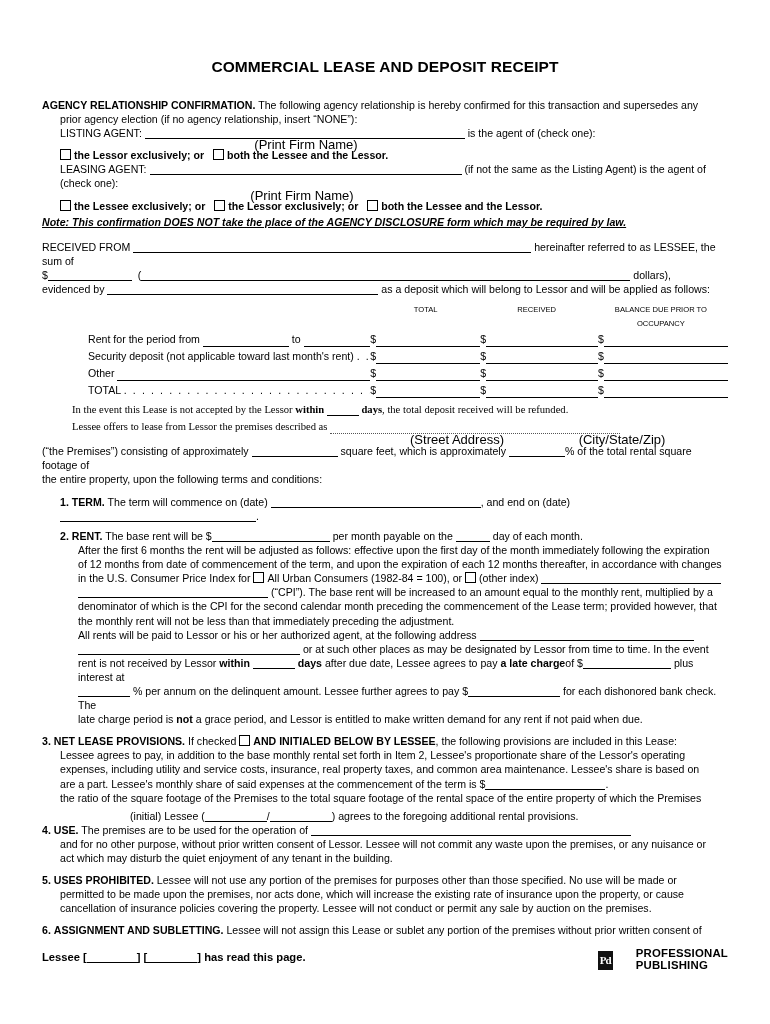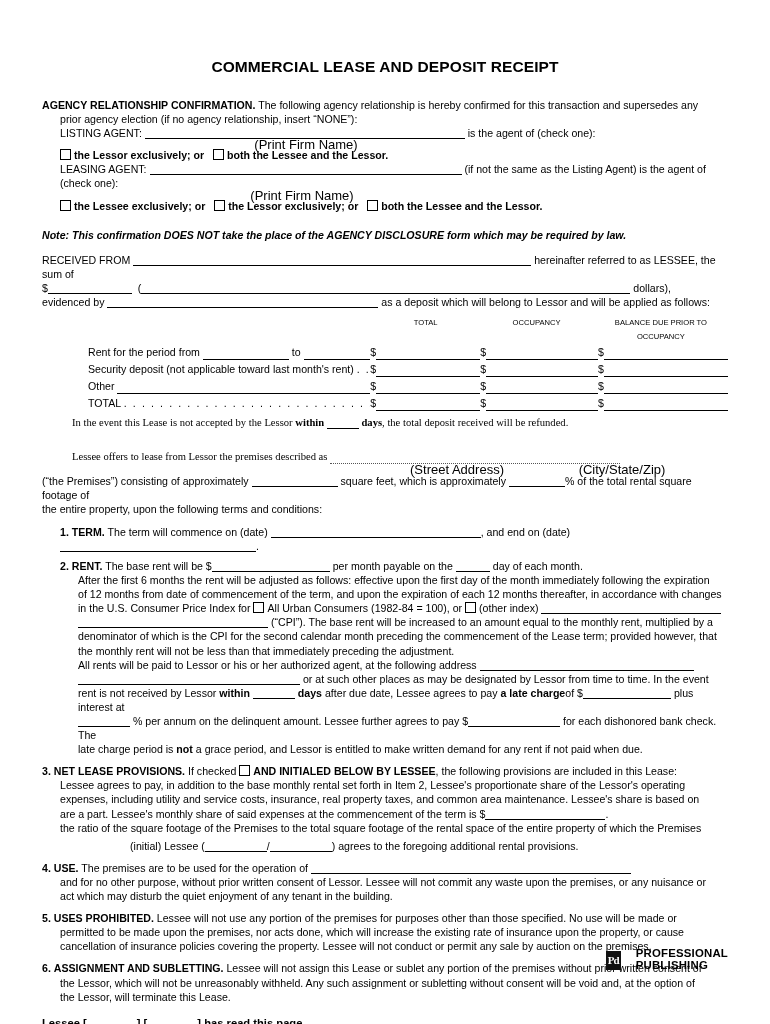--- a/index.html
+++ b/index.html
@@ -116,21 +116,21 @@
   .dep-cell .ul { width: 104px; }
   .dep-cell.wide .ul { width: 112px; }
   .dep-cell.last .ul { width: 124px; }
 
   .logo {
     position: absolute;
     right: 42px;
     bottom: 52px;
     display: flex;
     align-items: center;
-    gap: 15px;
+    gap: 23px;
   }
   .logo-mark {
     width: 15px;
     height: 19px;
     background: #111;
     color: #fff;
     font-family: "Liberation Serif", serif;
     font-size: 11px;
     font-weight: bold;
     line-height: 19px;
@@ -176,21 +176,21 @@
       <span>(if not the same as the Listing Agent) is the agent of (check one):</span>
     </p>
     <div class="cap" style="width:312px; margin-left:104px;">(Print Firm Name)</div>
 
     <p class="ind1" style="margin-top:-1px;">
       <span class="cb"></span><b>the Lessee exclusively; or</b>&nbsp;&nbsp;
       <span class="cb"></span><b>the Lessor exclusively; or</b>&nbsp;&nbsp;
       <span class="cb"></span><b>both the Lessee and the Lessor.</b>
     </p>
 
-    <p class="bi" style="margin-top:15px;">Note: This confirmation DOES NOT take the place of the AGENCY DISCLOSURE form which may be required by law.</p>
+    <p class="bi" style="margin-top:2px;text-decoration:underline;">Note: This confirmation DOES NOT take the place of the AGENCY DISCLOSURE form which may be required by law.</p>
   </div>
 
   <div class="blk" style="margin-top:11px;">
     <p>
       <span>RECEIVED FROM</span>
       <span class="ul" style="width:398px;"></span>
       <span>hereinafter referred to as LESSEE,  the sum of</span>
     </p>
     <p>
       <span>$</span><span class="ul" style="width:84px;"></span>
@@ -198,21 +198,21 @@
       <span>dollars),</span>
     </p>
     <p>
       <span>evidenced by</span>
       <span class="ul" style="width:271px;"></span>
       <span>as a deposit which will belong to Lessor and will be applied as follows:</span>
     </p>
 
     <div class="dep-head">
       <span class="h-total">TOTAL</span>
-      <span class="h-recv">OCCUPANCY</span>
+      <span class="h-recv">RECEIVED</span>
       <span class="h-bal">BALANCE DUE PRIOR TO OCCUPANCY</span>
     </div>
 
     <div class="dep-row">
       <span class="dep-label">
         <span>Rent for the period from</span>
         <span class="ul" style="width:86px;"></span>
         <span>to</span>
         <span class="ul" style="width:82px;"></span>
       </span>
@@ -251,21 +251,21 @@
       <span class="dep-cell last">$<span class="ul"></span></span>
     </div>
 
     <p class="ind2" style="margin-top:4px;">
       <span>In the event this Lease is not accepted by the Lessor</span>
       <b>within</b>
       <span class="ul" style="width:32px;"></span>
       <b>days</b><span>, the total deposit received will be refunded.</span>
     </p>
 
-    <p class="ind2" style="margin-top:20px;">
+    <p class="ind2" style="margin-top:3px;">
       <span>Lessee offers to lease from Lessor the premises described as</span>
       <span class="dotline" style="width:290px;"></span>
     </p>
     <div class="row" style="padding-left:340px;">
       <span class="cap" style="width:150px;">(Street Address)</span>
       <span class="cap" style="width:180px;">(City/State/Zip)</span>
     </div>
 
     <p>
       <span>(“the Premises”) consisting of approximately</span>
@@ -356,21 +356,21 @@
         <span>are a part.  Lessee's monthly share of said expenses at the commencement of the term is $</span><span class="ul" style="width:120px;"></span><span>.</span>
       </p>
       <p>the ratio of the square footage of the Premises to the total square footage of the rental space of the entire property of which the Premises</p>
       <p class="ind3" style="margin-top:4px;">
         <span class="ital">(initial)</span>
         <span>Lessee (</span><span class="ul" style="width:62px;"></span><span>/</span><span class="ul" style="width:62px;"></span><span>) agrees to the foregoing additional rental provisions.</span>
       </p>
     </div>
   </div>
 
-  <div class="blk" style="margin-top:8px;">
+  <div class="blk" style="">
     <p>
       <b>4.</b>
       <b>USE.</b>
       <span>The premises are to be used for the operation of</span>
       <span class="ul" style="width:320px;"></span>
     </p>
     <div class="ind1">
       <p>and for no other purpose, without prior written consent of Lessor. Lessee will not commit any waste upon the premises, or any nuisance or</p>
       <p>act which may disturb the quiet enjoyment of any tenant in the building.</p>
     </div>
@@ -387,24 +387,20 @@
       <p>cancellation of insurance policies covering the property. Lessee will not conduct or permit any sale by auction on the premises.</p>
     </div>
   </div>
 
   <div class="blk" style="margin-top:8px;">
     <p>
       <b>6.</b>
       <b>ASSIGNMENT AND SUBLETTING.</b>
       <span>Lessee will not assign this Lease or sublet any portion of the premises without prior written consent of</span>
     </p>
-    <div class="ind1">
-      <p>the Lessor, which will not be unreasonably withheld. Any such assignment or subletting without consent will be void and, at the option of</p>
-      <p>the Lessor, will terminate this Lease.</p>
-    </div>
   </div>
 
   <div class="blk" style="margin-top:12px; font-size:11.2px;">
     <p>
       <b>Lessee [</b><span class="ul" style="width:50px;"></span><b>] [</b><span class="ul" style="width:50px;"></span><b>] has read this page.</b>
     </p>
   </div>
 
   <div class="logo">
     <div class="logo-mark">Pd</div>

